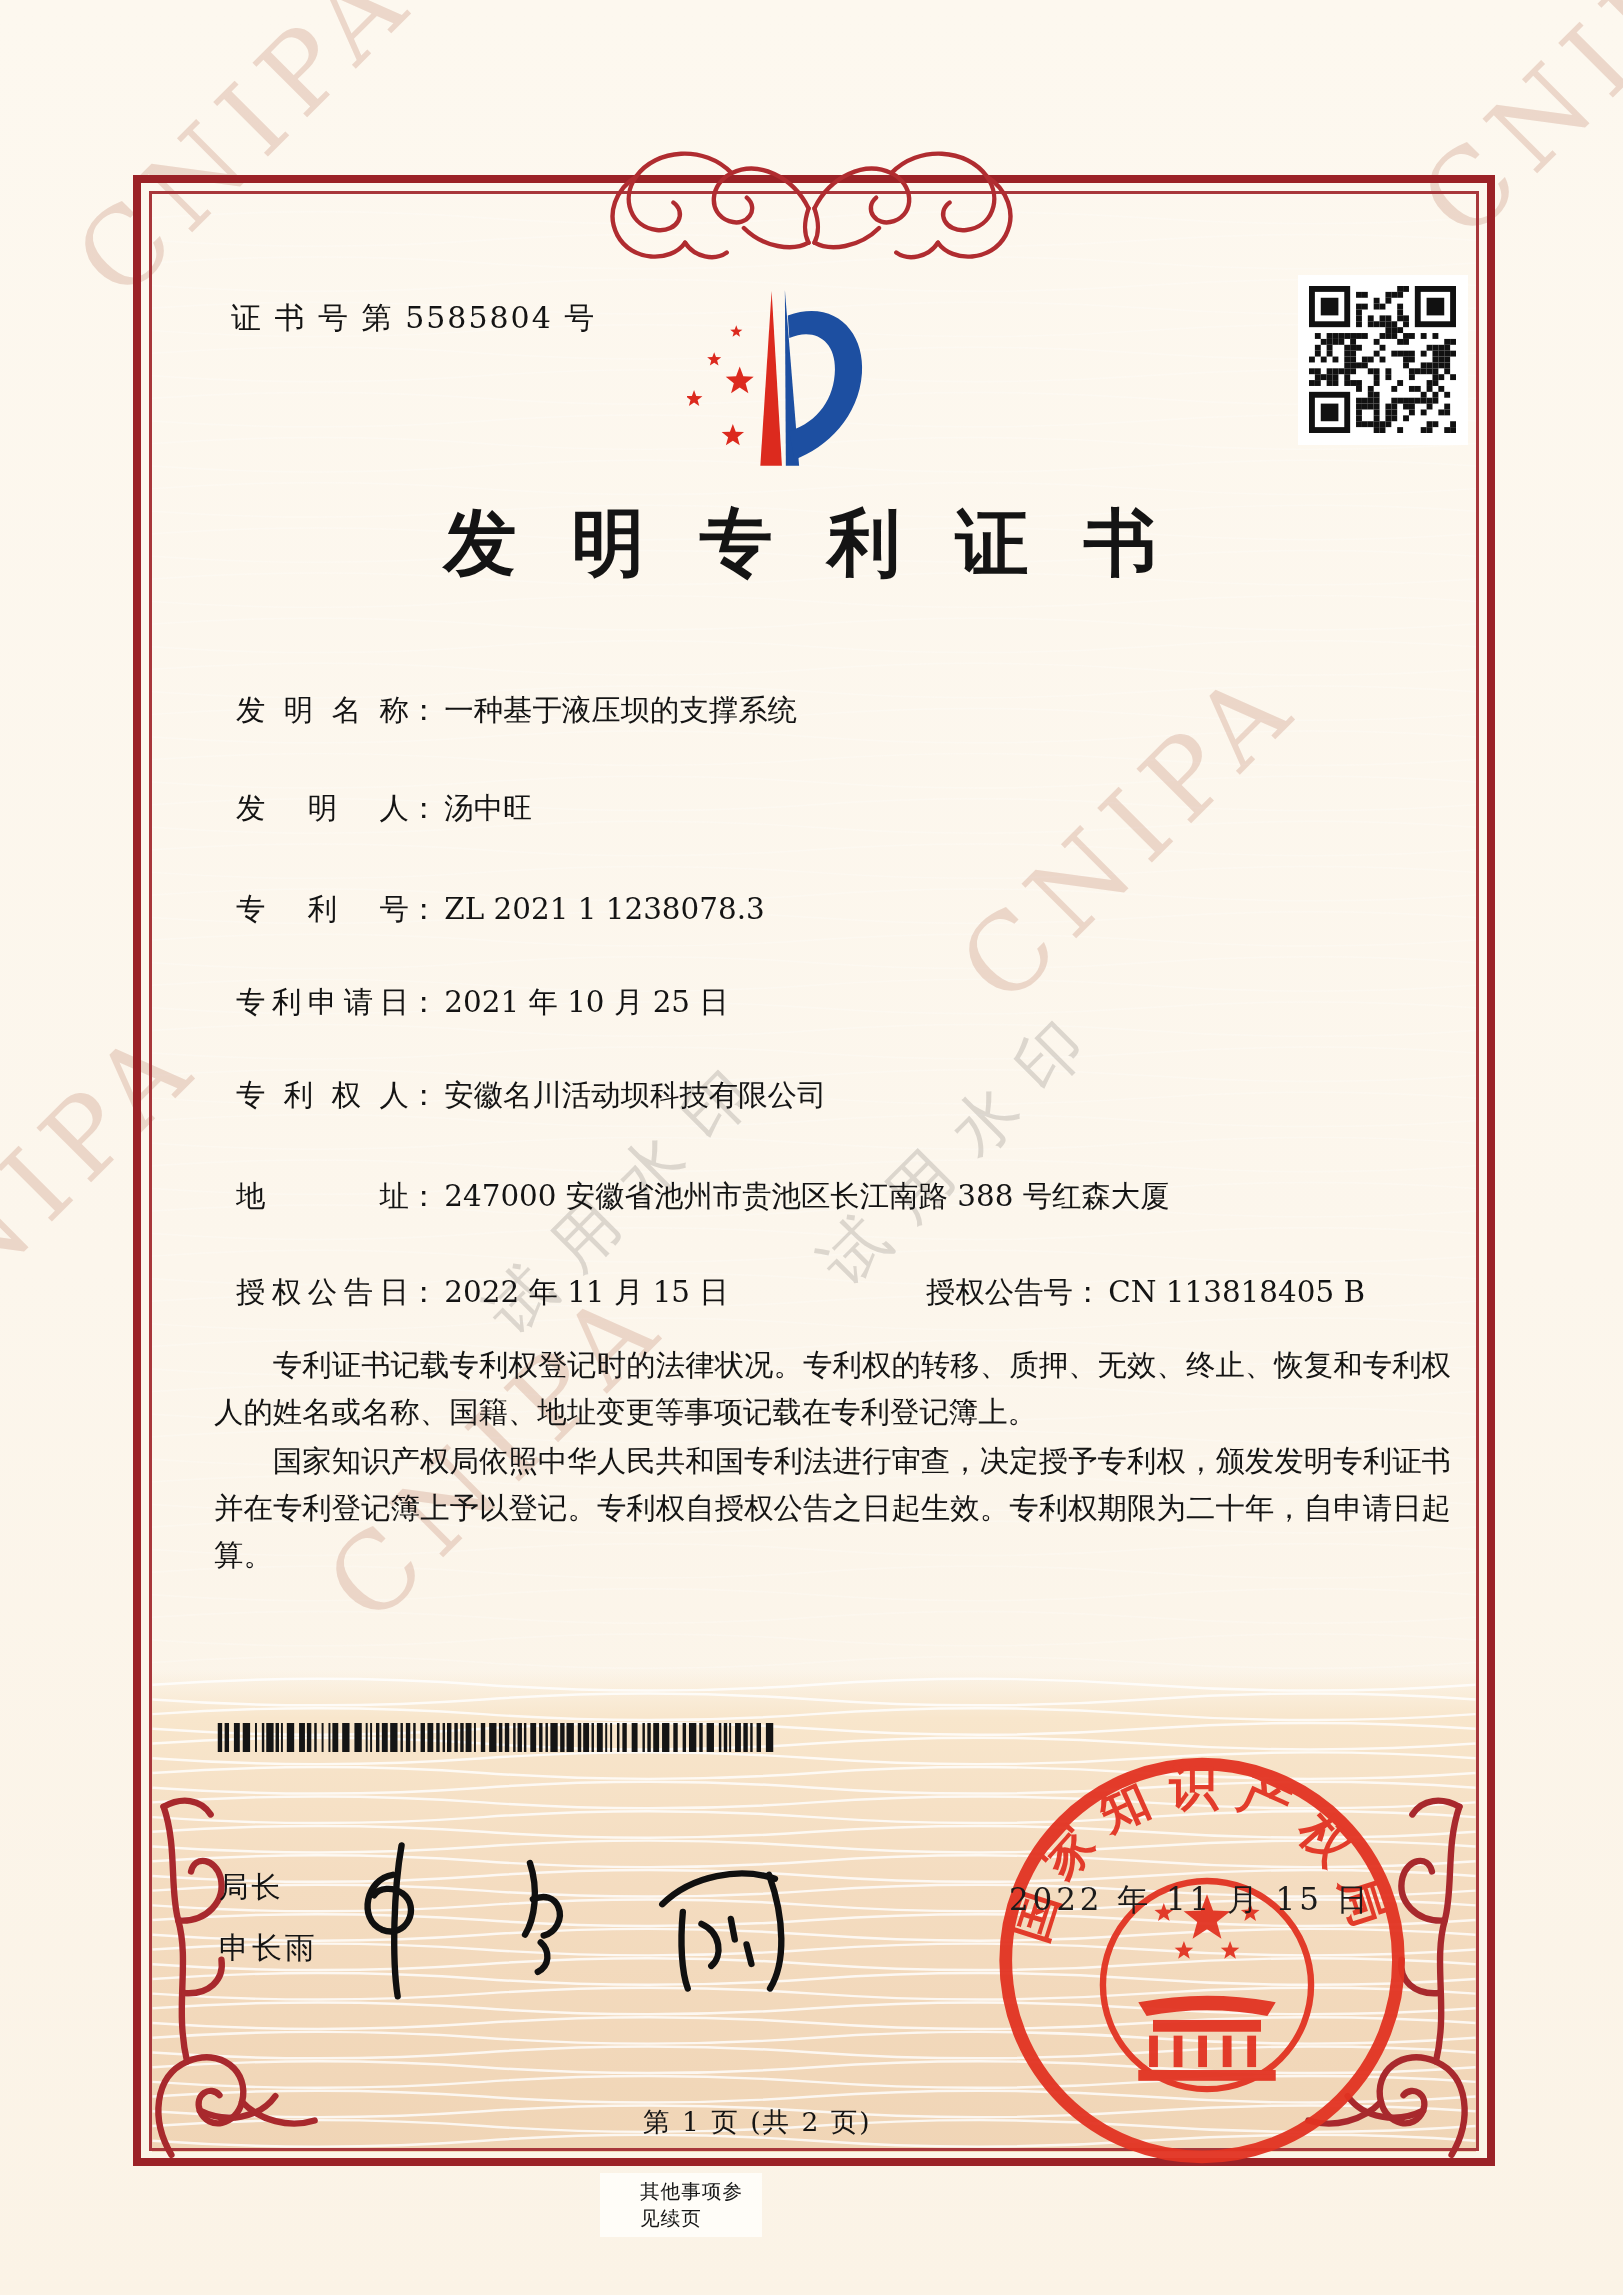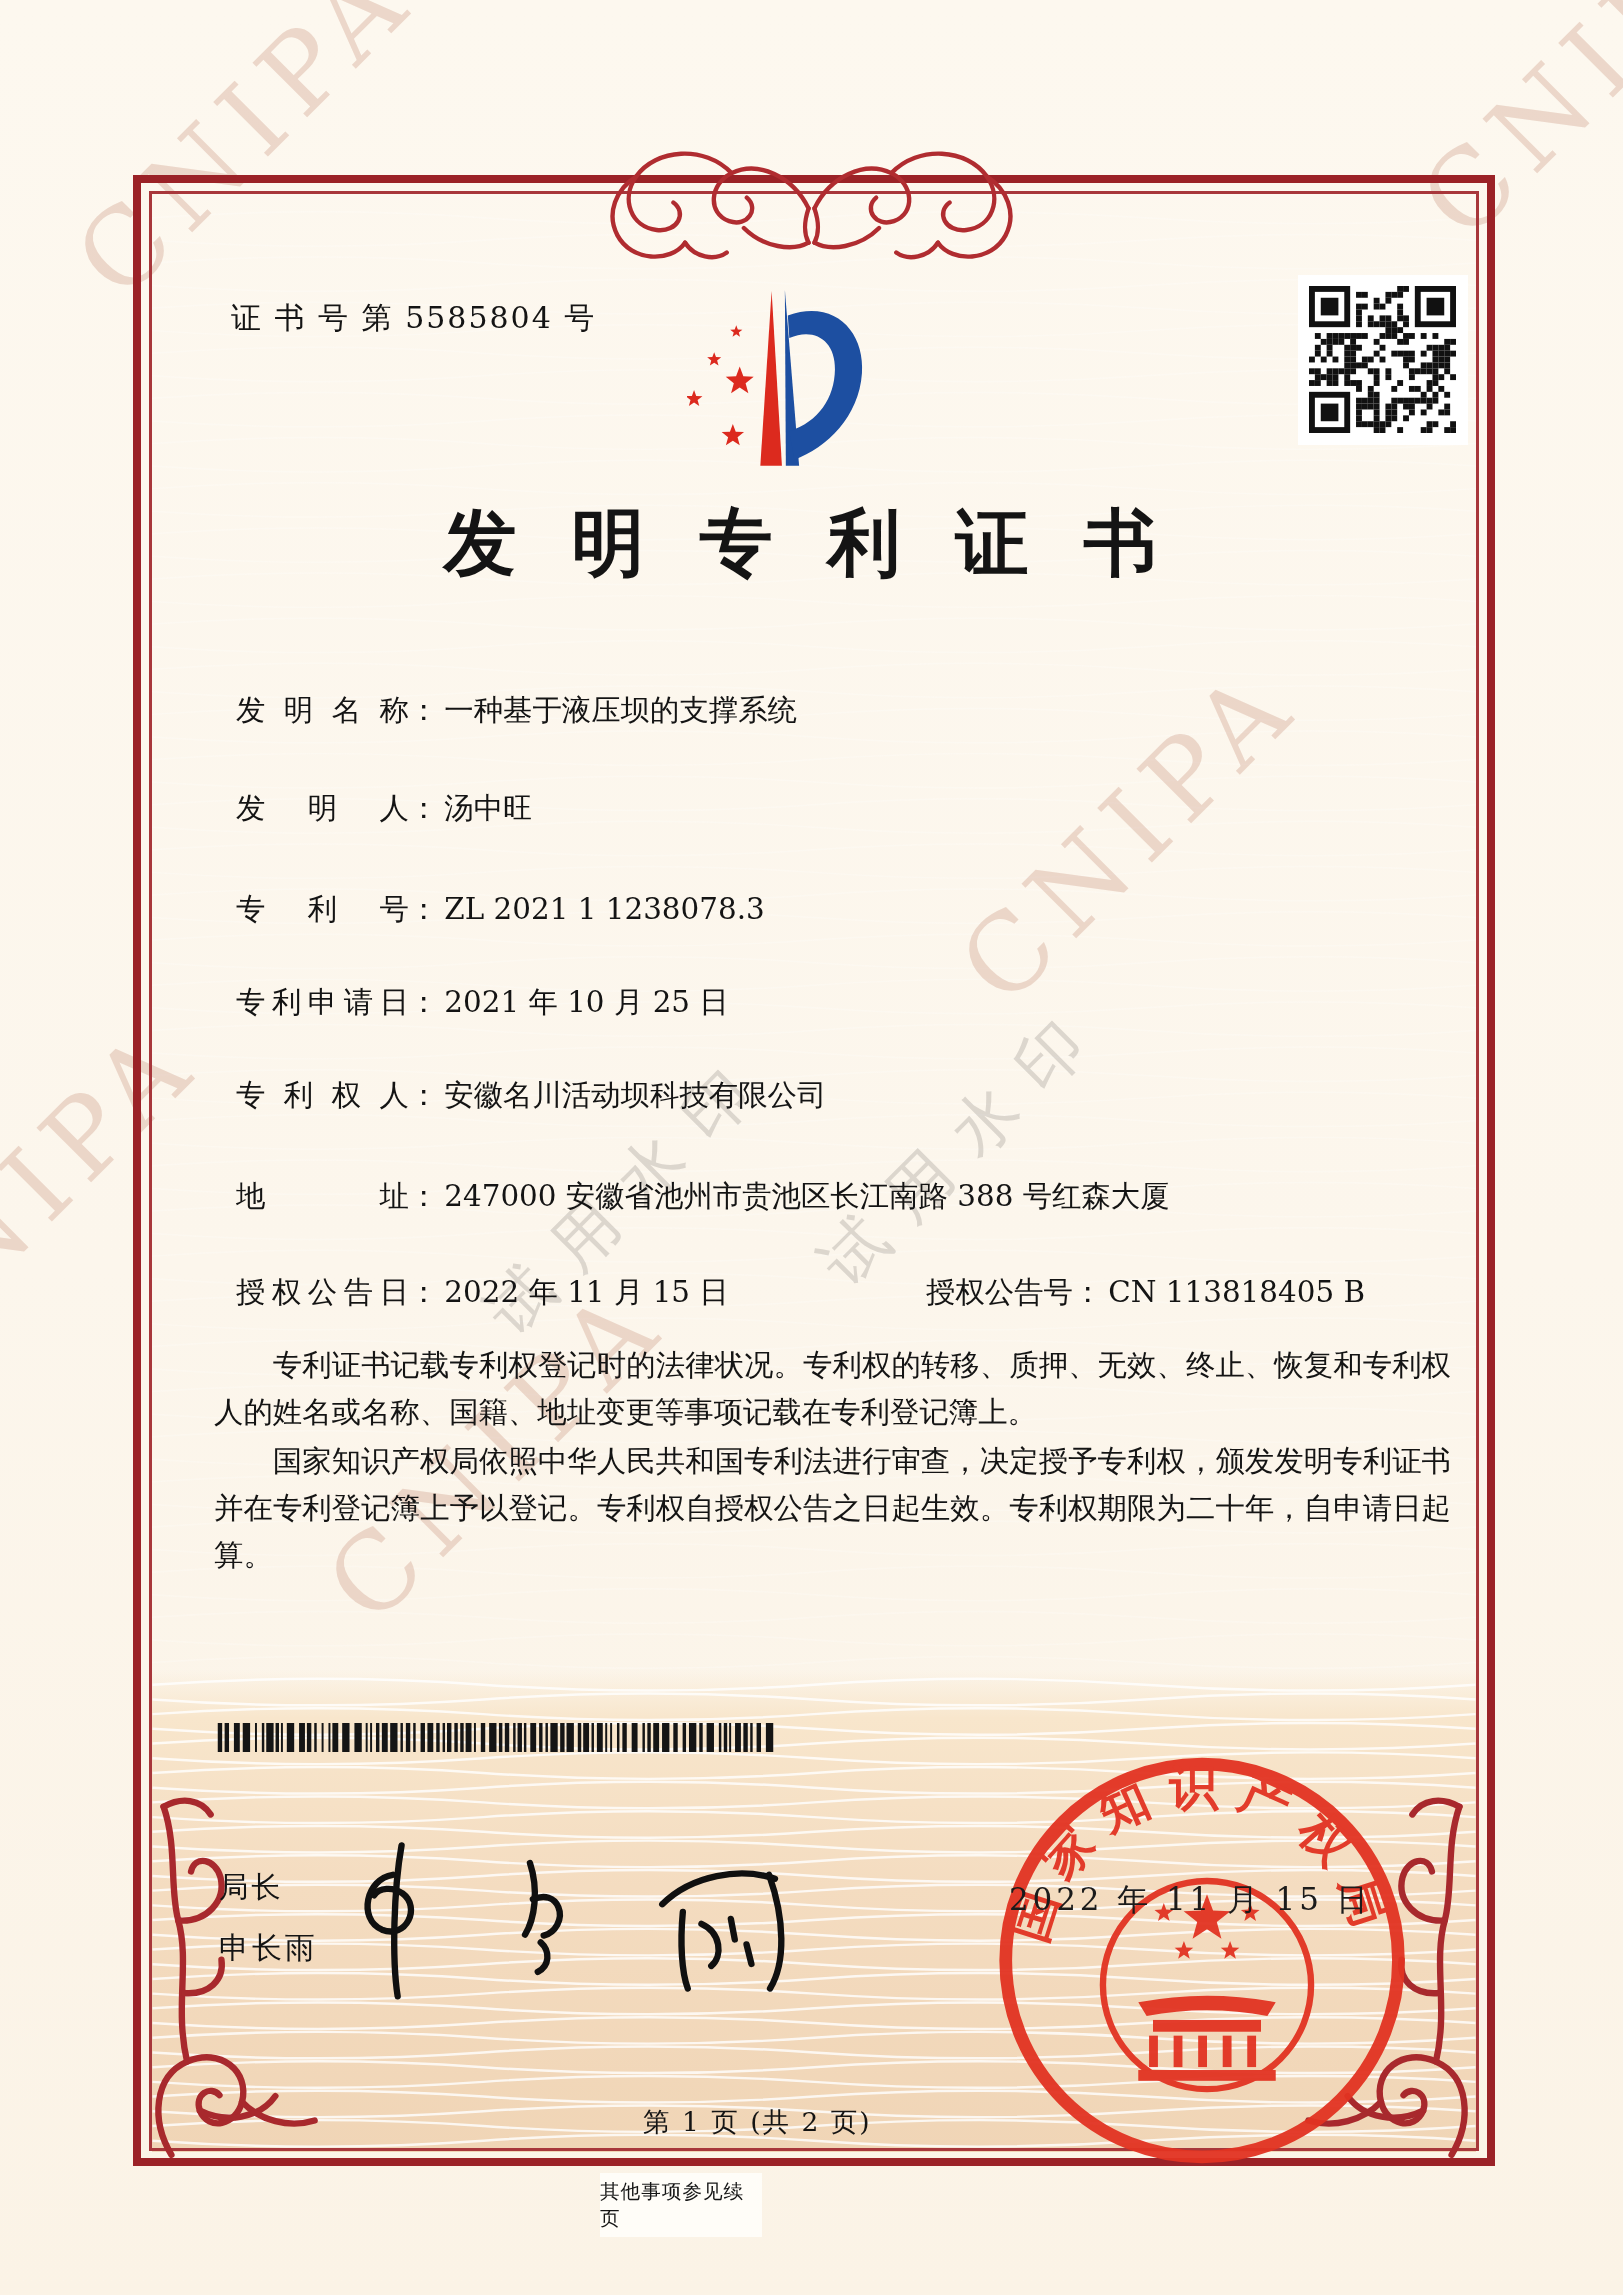--- a/index.html
+++ b/index.html
@@ -42,21 +42,21 @@
   #signer-title{left:219px;top:1868px;font-size:29.4px;letter-spacing:2.9px;
                 font-family:"DejaVu Sans",sans-serif;font-weight:500;z-index:5;}
   #signer-name{left:219px;top:1928px;font-size:30px;letter-spacing:2.9px;
                font-family:"DejaVu Sans",sans-serif;font-weight:500;z-index:5;}
   #signature{left:319px;top:1816px;z-index:5;}
   #seal{left:991px;top:1747px;z-index:6;opacity:.95;}
   #seal-date{left:1009px;top:1879px;font-size:31px;letter-spacing:3.9px;color:#1b1b1b;z-index:7;white-space:nowrap;}
   #page-info{left:643px;top:2104px;font-size:26.5px;letter-spacing:2px;z-index:5;}
   #note-box{left:600px;top:2173px;width:162px;height:64px;background:#fffdf8;z-index:5;
             display:flex;align-items:center;justify-content:center;}
-  #note-box span{font-size:19.6px;letter-spacing:1px;}
+  #note-box span{font-size:19.6px;letter-spacing:1px;padding-left:40px;}
   
   #dragons{left:582px;top:130px;z-index:4;}
   .flourish{z-index:4;}
   #flourish-left{left:142px;top:1777px;}
   #flourish-right{left:1226px;top:1777px;transform:scaleX(-1);}
 </style>
 </head>
 <body>
 
 <div id="page">

